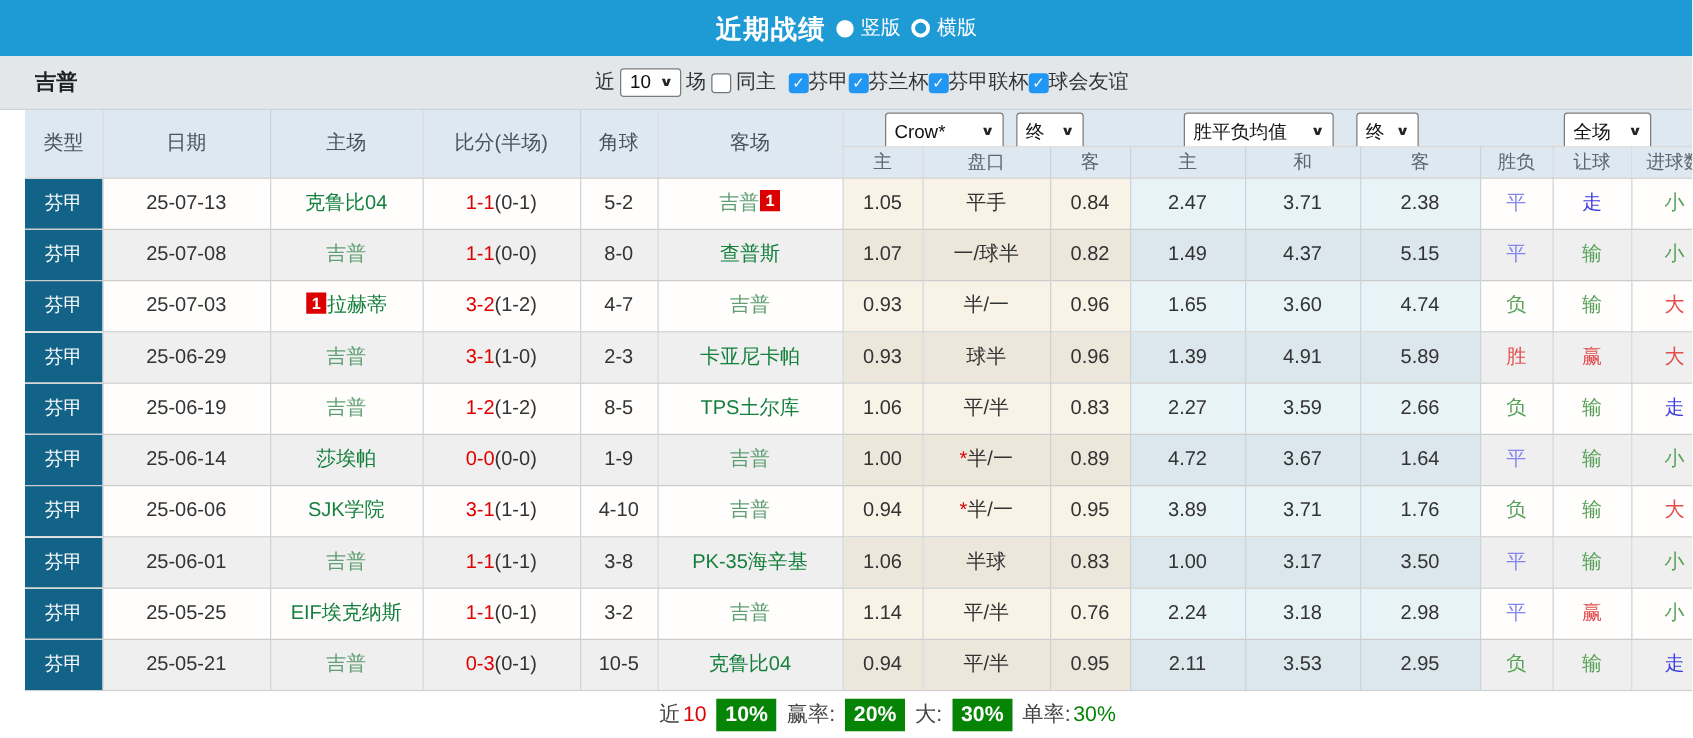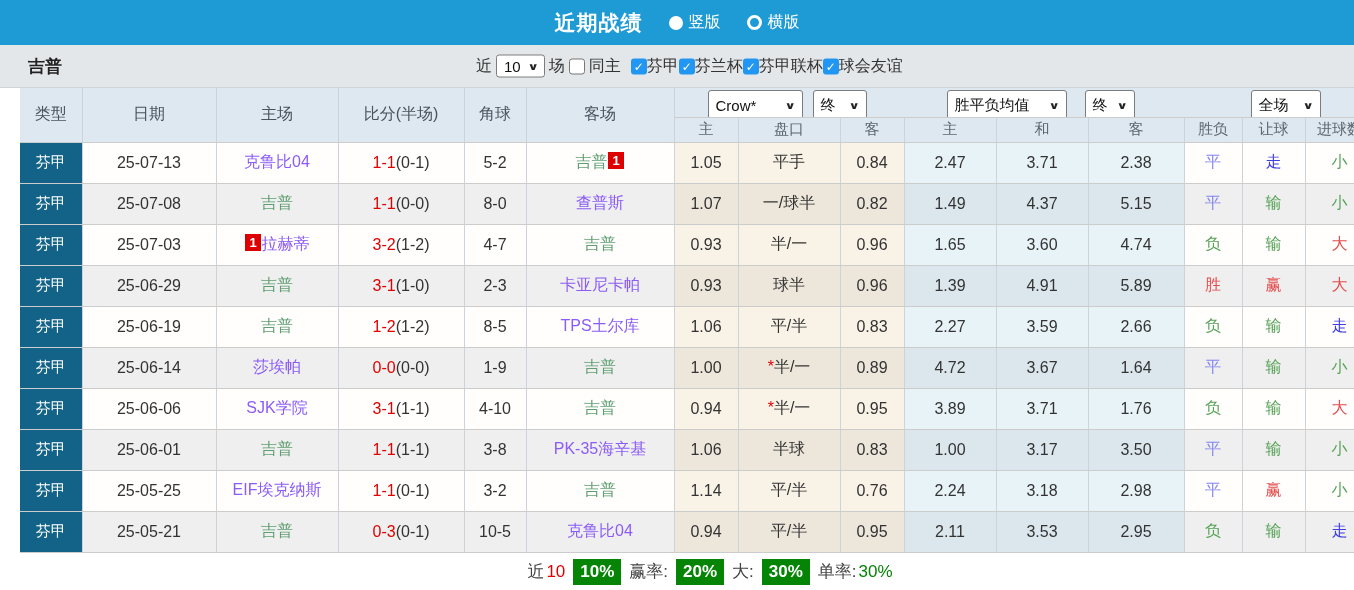--- a/index.html
+++ b/index.html
@@ -1,21 +1,21 @@
 <!DOCTYPE html>
 <html><head>
 <meta charset="utf-8">
 <style>
   * { margin:0; padding:0; box-sizing:border-box; }
   html,body { width:1354px; }
   body { font-family:"Liberation Sans","DejaVu Sans",sans-serif; background:#fff; }
   .page { width:1354px; height:590px; overflow:hidden; background:#fff; }
 
   
-  .topbar { height:45px; background:#1e9ad5; display:flex; align-items:center; justify-content:center; gap:24px; color:#fff; }
+  .topbar { height:45px; background:#1e9ad5; display:flex; align-items:center; justify-content:center; gap:6px; color:#fff; }
   .topbar .title { font-size:21px; font-weight:bold; letter-spacing:1px; }
   .radio-group { display:flex; align-items:center; gap:6px; margin-left:2px; }
   .radio-dot { width:14px; height:14px; border-radius:50%; background:#fff; display:inline-block; }
   .radio-ring { width:15px; height:15px; border-radius:50%; border:3px solid #fff; background:transparent; display:inline-block; }
   .radio-label { font-size:16px; color:#fff; }
 
   
   .filterbar { height:43px; background:#e4e7ea; position:relative; border-bottom:1px solid #cfd4d9; }
   .team-name { position:absolute; left:28px; top:50%; transform:translateY(-50%); font-size:17px; font-weight:bold; color:#222; }
   .filter-controls { position:absolute; left:476px; top:50%; transform:translateY(-50%); display:flex; align-items:center; gap:4px; font-size:16px; color:#333; }
@@ -38,21 +38,21 @@
   .s2 { left:138px; width:54px; }
   .s3 { left:272px; width:120px; }
   .s4 { left:410px; width:50px; }
   .s5 { left:576px; width:70px; }
 
   tr.data { height:41px; font-size:16px; color:#333; }
   tr.data.even { background:#fffefd; }
   tr.data.odd  { background:#efefef; }
   td.c-type { background:#136389; color:#fff; font-size:15px; border-bottom:1px solid #4795c0; border-right:1px solid #dfe3e7; }
   .team-green { color:#5f9e72; }
-  .team-dark { color:#8b5cf6; }
+  .team-dark { color:#15803d; }
   .badge-1 { display:inline-block; background:#dd0000; color:#fff; font-weight:bold; font-size:13px; line-height:17px; padding:0 4px; vertical-align:2px; margin:0 1px; }
   .ft { color:#e00000; }
   .ht { color:#333; }
   td.col-odds { background:rgba(226,202,152,0.22); }
   td.col-avg  { background:rgba(148,203,230,0.22); }
   .star { color:#e00000; }
   .res-blue  { color:#8585ee; }
   .res-dblue { color:#3d3de0; }
   .res-green { color:#56a156; }
   .res-red   { color:#e34d4d; }

